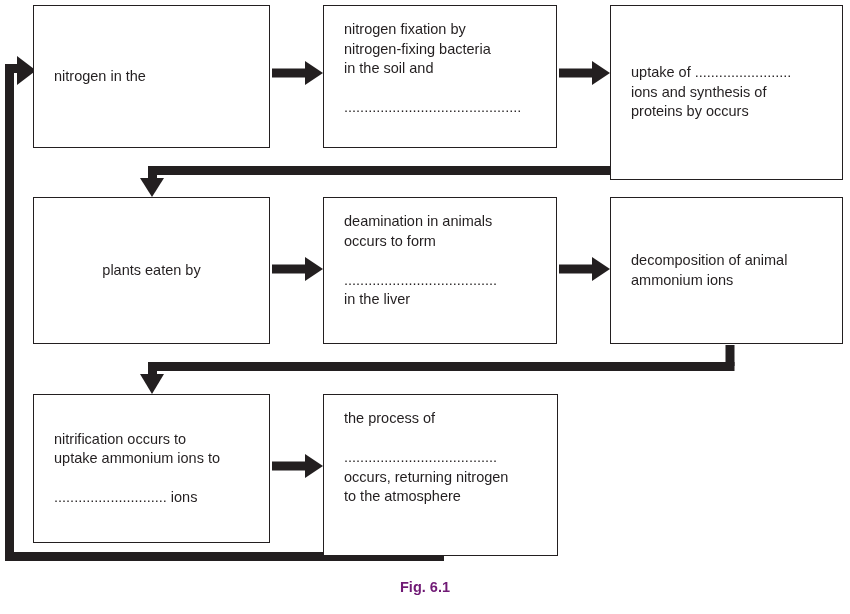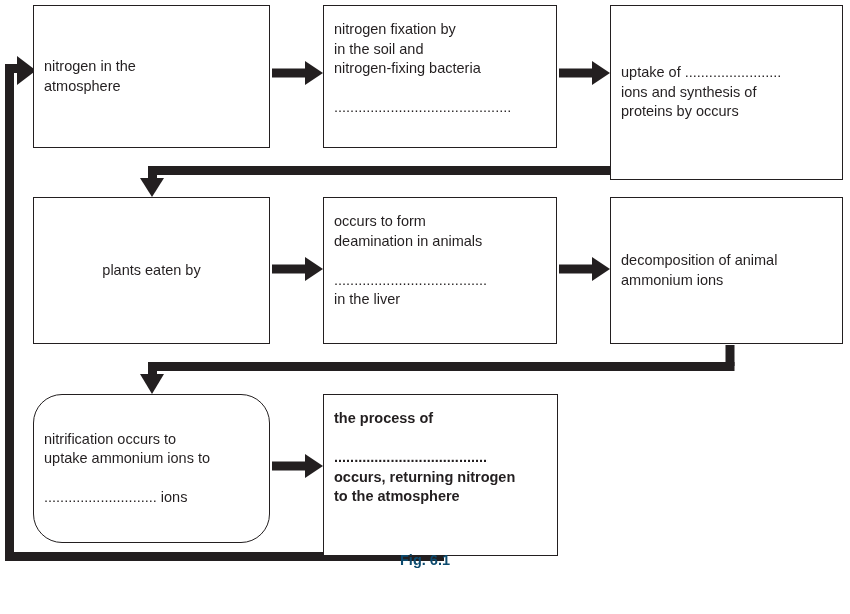--- a/index.html
+++ b/index.html
@@ -27,46 +27,46 @@
     height: 614px;
   }
   .node {
     position: absolute;
     box-sizing: border-box;
     border: 1.4px solid #231f20;
     background: #ffffff;
     display: flex;
     flex-direction: column;
     justify-content: center;
-    padding: 0 10px;
+    padding: 0 20px;
   }
   .node.topalign {
     justify-content: flex-start;
   }
   .node-line {
     font-size: 14.5px;
     line-height: 19.5px;
     color: #231f20;
     white-space: nowrap;
   }
   .node-line.blank {
     height: 19.5px;
   }
   .node-pad-top {
     height: 14px;
   }
   .caption {
     position: absolute;
     left: 0;
-    top: 552px;
+    top: 579px;
     width: 850px;
     text-align: center;
     font-size: 14.5px;
     font-weight: bold;
-    color: #0c4a6e;
+    color: #701a75;
   }
 </style>
 </head>
 <body>
 
 <div id="figure-root">
 
   <svg id="flow-svg" viewBox="0 0 850 614">
     <g fill="#231f20" stroke="none">
 
@@ -116,57 +116,56 @@
         <rect x="5" y="64" width="16" height="9"></rect>
         <polygon points="17,56 17,85 36,70.5"></polygon>
       </g>
 
     </g>
   </svg>
 
   <div id="nodes-layer">
       <div class="node" style="left: 33px; top: 5px; width: 237px; height: 143px; justify-content: center;">
         <div class="node-line">nitrogen in the</div>
-        <div class="node-line">atmosphere</div>
       </div>
       <div class="node topalign" style="left: 323px; top: 5px; width: 234px; height: 143px;">
         <div class="node-pad-top"></div>
         <div class="node-line">nitrogen fixation by</div>
+        <div class="node-line">nitrogen-fixing bacteria</div>
         <div class="node-line">in the soil and</div>
-        <div class="node-line">nitrogen-fixing bacteria</div>
         <div class="node-line blank"></div>
         <div class="node-line">............................................</div>
       </div>
       <div class="node" style="left: 610px; top: 5px; width: 233px; height: 175px;">
         <div class="node-line">uptake of ........................</div>
         <div class="node-line">ions and synthesis of</div>
         <div class="node-line">proteins by occurs</div>
       </div>
       <div class="node" style="left: 33px; top: 197px; width: 237px; height: 147px; align-items: center;">
         <div class="node-line">plants eaten by</div>
       </div>
       <div class="node topalign" style="left: 323px; top: 197px; width: 234px; height: 147px;">
         <div class="node-pad-top"></div>
+        <div class="node-line">deamination in animals</div>
         <div class="node-line">occurs to form</div>
-        <div class="node-line">deamination in animals</div>
         <div class="node-line blank"></div>
         <div class="node-line">......................................</div>
         <div class="node-line">in the liver</div>
       </div>
       <div class="node" style="left: 610px; top: 197px; width: 233px; height: 147px;">
         <div class="node-line">decomposition of animal</div>
         <div class="node-line">ammonium ions</div>
       </div>
-      <div class="node" style="left: 33px; top: 394px; width: 237px; height: 149px; border-radius: 29px;">
+      <div class="node" style="left: 33px; top: 394px; width: 237px; height: 149px;">
         <div class="node-line">nitrification occurs to</div>
         <div class="node-line">uptake ammonium ions to</div>
         <div class="node-line blank"></div>
         <div class="node-line">............................ ions</div>
       </div>
-      <div class="node topalign" style="left: 323px; top: 394px; width: 235px; height: 162px; font-weight: bold;">
+      <div class="node topalign" style="left: 323px; top: 394px; width: 235px; height: 162px;">
         <div class="node-pad-top"></div>
         <div class="node-line">the process of</div>
         <div class="node-line blank"></div>
         <div class="node-line">......................................</div>
         <div class="node-line">occurs, returning nitrogen</div>
         <div class="node-line">to the atmosphere</div>
       </div>
     </div>
 
   <div class="caption">Fig. 6.1</div>

